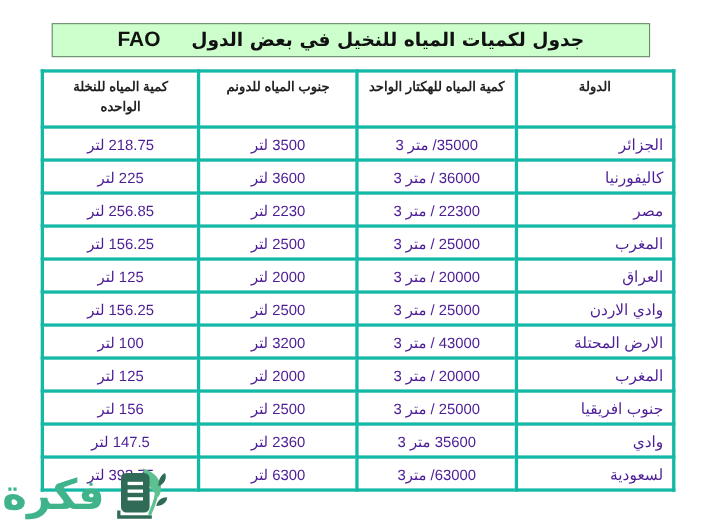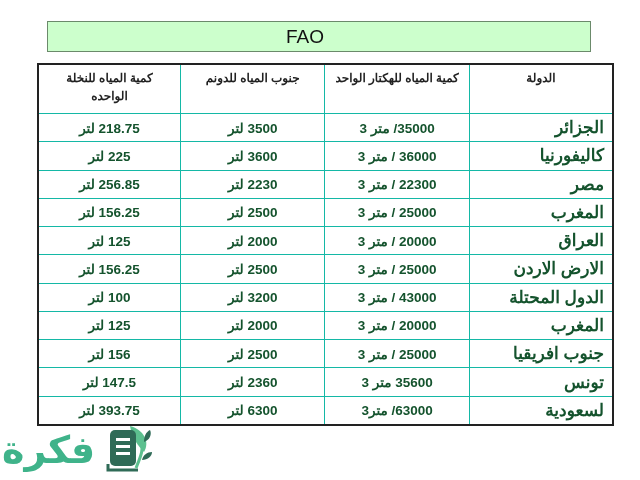--- a/index.html
+++ b/index.html
@@ -6,49 +6,50 @@
   body {
     width:640px; height:480px; background:#ffffff; position:relative; overflow:hidden;
     font-family: "DejaVu Sans", "Liberation Sans", sans-serif;
   }
   .title-box {
     position:absolute; left:47px; top:21px; width:544px; height:31px;
     background:#ccffcc; border:1px solid #6b8a6b; box-sizing:border-box;
     display:flex; align-items:center; justify-content:center;
     font-weight:bold; font-size:17px; color:#111;
   }
-  .title-box .fao { font-family:"Liberation Sans", sans-serif; font-size:19px; font-weight:normal; margin-right:28px; }
+  .title-box .fao { font-family:"Liberation Sans", sans-serif; font-size:19px; font-weight:bold; margin-right:28px; }
   table.water {
     position:absolute; left:37px; top:63px; width:577px; height:363px;
     border-collapse:collapse; border:2px solid #222; direction:rtl;
     font-family:"Liberation Sans", sans-serif;
   }
   table.water td, table.water th {
-    border:1px solid #14b8a6; padding:0 8px;
+    border:3px solid #14b8a6; padding:0 8px;
   }
   table.water th {
     height:44px; font-size:12px; font-weight:bold; color:#222; vertical-align:top; padding-top:4px;
     line-height:18px;
   }
   table.water th.country-h { }
-  table.water td { height:27px; font-size:13.5px; color:#14532d; text-align:center;font-weight:bold; }
-  table.water td.country { text-align:right; font-size:17px; }
+  table.water td { height:27px; font-size:13.5px; color:#4c1d95; text-align:center; }
+  table.water td.country { text-align:right; font-size:14px; }
   col.c1 { width:143px; } col.c2 { width:145px; } col.c3 { width:145px; } col.c4 { width:144px; }
   .logo { position:absolute; left:0; top:420px; width:160px; height:60px; }
   .logo-text {
     position:absolute; left:2px; top:8px; font-size:38px; font-weight:bold; color:#3fb38a;
     font-family:"DejaVu Sans", sans-serif; letter-spacing:1px; direction:rtl;
   }
   .logo-icon { position:absolute; left:100px; top:0; width:55px; height:58px; }
 </style>
 </head>
 <body>
 
 <div class="title-box">
   <span class="fao">FAO</span>
+  <span dir="rtl">جدول لكميات المياه للنخيل في بعض الدول</span>
 </div>
 
 <table class="water">
   <colgroup>
       <col class="c4">
       <col class="c3">
       <col class="c2">
       <col class="c1">
     </colgroup>
   <thead>
@@ -84,45 +85,45 @@
       <td>2500 لتر</td>
       <td>156.25 لتر</td>
     </tr>
     <tr>
       <td class="country">العراق</td>
       <td>20000 / متر 3</td>
       <td>2000 لتر</td>
       <td>125 لتر</td>
     </tr>
     <tr>
-      <td class="country">الارض الاردن</td>
+      <td class="country">وادي الاردن</td>
       <td>25000 / متر 3</td>
       <td>2500 لتر</td>
       <td>156.25 لتر</td>
     </tr>
     <tr>
-      <td class="country">الدول المحتلة</td>
+      <td class="country">الارض المحتلة</td>
       <td>43000 / متر 3</td>
       <td>3200 لتر</td>
       <td>100 لتر</td>
     </tr>
     <tr>
       <td class="country">المغرب</td>
       <td>20000 / متر 3</td>
       <td>2000 لتر</td>
       <td>125 لتر</td>
     </tr>
     <tr>
       <td class="country">جنوب افريقيا</td>
       <td>25000 / متر 3</td>
       <td>2500 لتر</td>
       <td>156 لتر</td>
     </tr>
     <tr>
-      <td class="country">تونس</td>
+      <td class="country">وادي</td>
       <td>35600 متر 3</td>
       <td>2360 لتر</td>
       <td>147.5 لتر</td>
     </tr>
     <tr>
       <td class="country">لسعودية</td>
       <td>63000/ متر3</td>
       <td>6300 لتر</td>
       <td>393.75 لتر</td>
     </tr>

